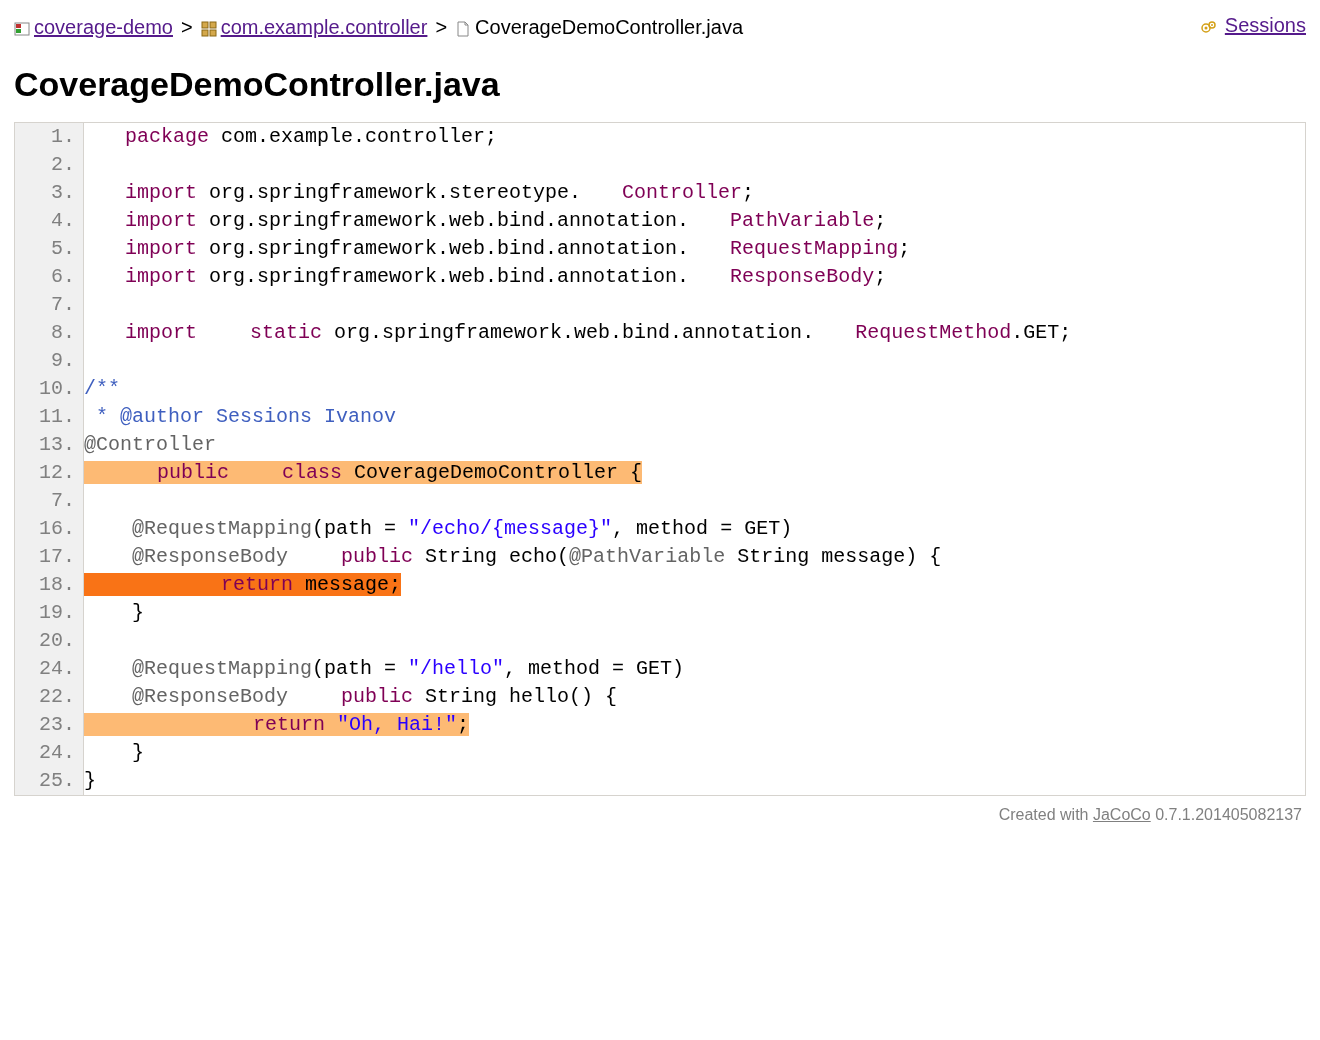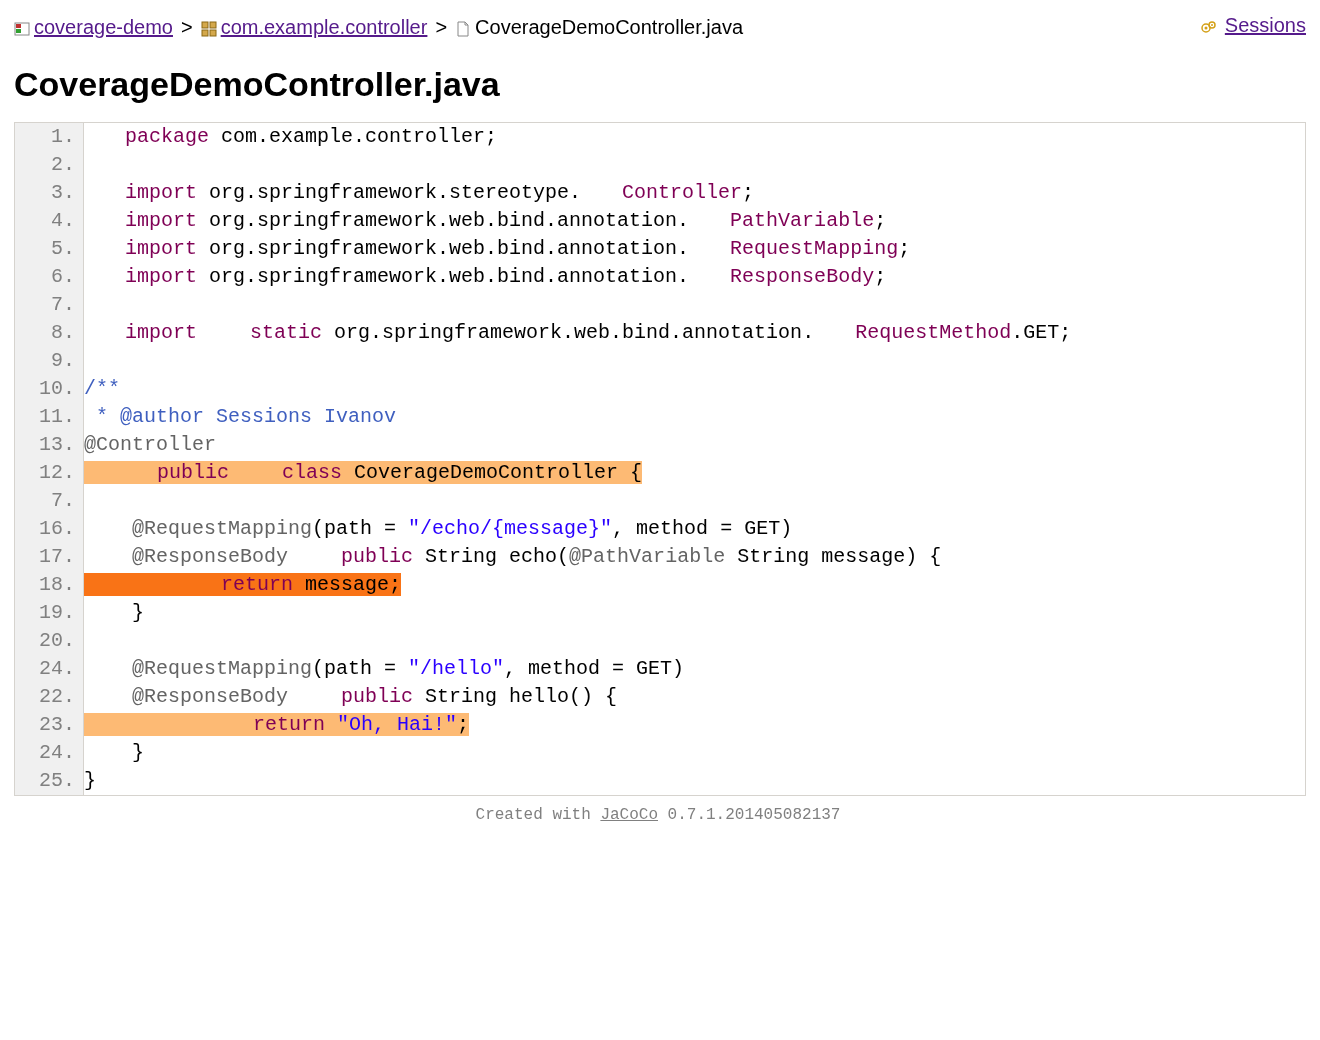--- a/index.html
+++ b/index.html
@@ -106,26 +106,25 @@
     
     .kw { color: #7F0055; font-weight: normal; margin-left: 41px; }
     .str { color: #2A00FF; }
     .com { color: #3F5FBF; }
     .ann { color: #646464; }
     
     .cov-full { background: #fdba74; display: inline; padding-left: 32px; }
     .cov-none { background: #f97316; display: inline; }
     
     .footer {
-      text-align: center;
+      text-align: right;
       color: #808080;
       font-size: 16px;
       margin-top: 10px;
       padding-right: 4px;
-      font-family: Liberation Mono, monospace;
     }
     
     .footer-link {
       color: #808080;
       text-decoration: underline;
     }
   </style>
 </head>
 <body>
 

